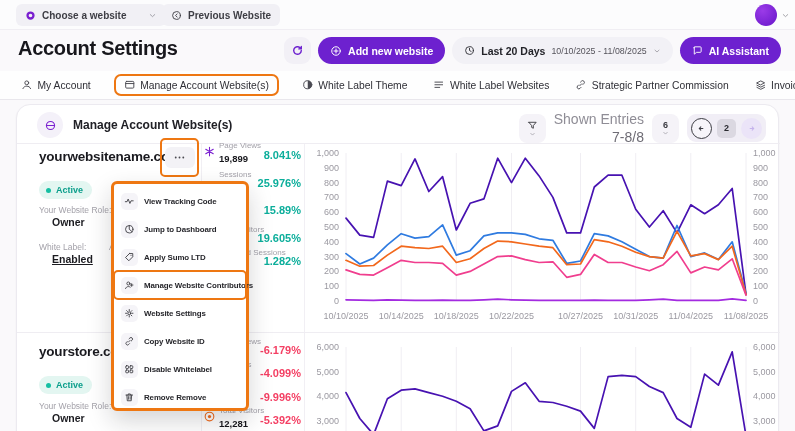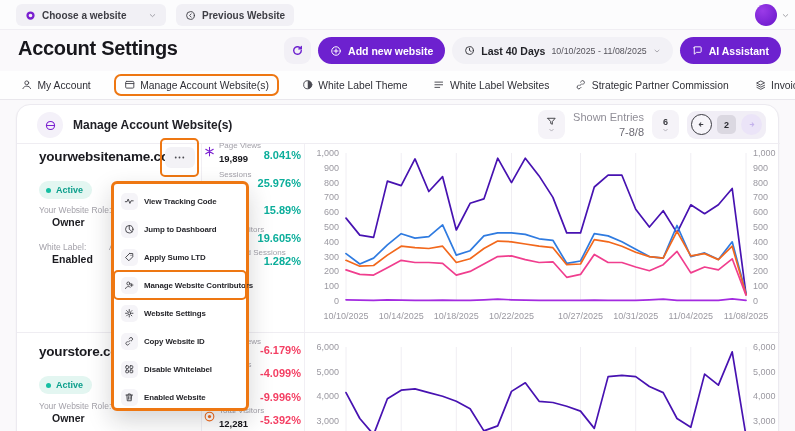--- a/index.html
+++ b/index.html
@@ -29,21 +29,21 @@
   .tab .ic { width:11.5px; height:11.5px; color:#4A4A52; }
   .tab.hl { border-color:#EE7712; padding:3px 8px; }
 
   
   #panel { position:absolute; left:16px; top:104px; width:763px; height:404px; background:#fff; border:1px solid #ECEAF0; border-radius:14px; box-shadow:0 1px 2px rgba(20,20,26,.05); }
   #panel-hdr-icon { position:absolute; left:20px; top:7px; width:26px; height:26px; border-radius:50%; background:#F4F1F9; color:#7A1FD0; display:flex; align-items:center; justify-content:center; }
   #panel-title { position:absolute; left:56px; top:13px; font-size:12px; font-weight:700; color:#202026; }
   #panel-tools { position:absolute; right:12px; top:5px; display:flex; align-items:center; gap:8px; }
   .tool-btn { width:27px; height:29px; border-radius:8px; background:#F5F3F8; display:flex; flex-direction:column; align-items:center; justify-content:center; gap:1px; color:#3A3A40; cursor:pointer; font-size:9px; font-weight:700; }
   .tool-btn .chev { width:7px; color:#86848D; }
-  #shown-entries { text-align:right; font-size:11px; color:#8F8D96; line-height:1.3; }
+  #shown-entries { text-align:right; font-size:14px; color:#8F8D96; line-height:1.3; }
   #shown-entries .val { color:#6E6C75; }
   #pager { height:28px; border-radius:9px; background:#F1EEF6; display:flex; align-items:center; gap:5px; padding:0 4px; }
   #pg-prev { width:21px; height:21px; border-radius:50%; border:1.4px solid #3B3B42; color:#3B3B42; display:flex; align-items:center; justify-content:center; cursor:pointer; background:#F7F5FA; }
   #pg-cur { width:19px; height:19px; border-radius:5px; background:#DBD8E1; font-size:9px; font-weight:700; color:#2A2A30; display:flex; align-items:center; justify-content:center; cursor:pointer; }
   #pg-next { width:21px; height:21px; border-radius:50%; background:#EBE4F8; color:#C4B2EC; display:flex; align-items:center; justify-content:center; cursor:pointer; }
   .hdiv { position:absolute; left:0; width:763px; height:1px; background:#EFEDF2; }
   .vdiv { position:absolute; width:1px; background:#F1EFF4; }
 
   
   .site-name { position:absolute; left:22px; font-size:13.5px; font-weight:700; letter-spacing:-0.2px; color:#1A1A1F; white-space:nowrap; }
@@ -86,21 +86,21 @@
           <circle cx="12" cy="12" r="6.5" stroke-width="5"></circle>
         </svg>
       </span>
     <span>Choose a website</span>
     <span style="color:#8A8890;display:flex;margin-left:16px;">
         <svg class="ic" width="9" height="9" viewBox="0 0 24 24">
           <path d="M6 9.5l6 5.5 6-5.5"></path>
         </svg>
       </span>
   </div>
-  <div class="tb-btn" style="left:176px;justify-content:center;">
+  <div class="tb-btn" style="left:162px;justify-content:center;">
     <span style="color:#3D3D44;display:flex;">
         <svg class="ic" width="11" height="11" viewBox="0 0 24 24">
           <circle cx="12" cy="12" r="8.5"></circle>
           <path d="M13.5 8.5L10 12l3.5 3.5"></path>
         </svg>
       </span>
     <span>Previous Website</span>
   </div>
   <div id="avatar"></div>
   <span id="avatar-chev">
@@ -126,21 +126,21 @@
       </span>
     <span>Add new website</span>
   </div>
   <div class="pill gray">
     <span style="display:flex;color:#2E2E34;">
         <svg class="ic" width="11" height="11" viewBox="0 0 24 24">
           <circle cx="12" cy="12" r="8.5"></circle>
           <path d="M12 7v5l3.5 2"></path>
         </svg>
       </span>
-    <span>Last 40 Days</span>
+    <span>Last 20 Days</span>
     <span class="date-sub">10/10/2025 - 11/08/2025</span>
     <span style="display:flex;color:#86848D;">
         <svg class="ic" width="8" height="8" viewBox="0 0 24 24">
           <path d="M6 9.5l6 5.5 6-5.5"></path>
         </svg>
       </span>
   </div>
   <div class="pill purple">
     <span style="display:flex;">
         <svg class="ic" width="11" height="11" viewBox="0 0 24 24">
@@ -251,21 +251,21 @@
         </svg>
     </div>
   </div>
   <div class="badge" style="top:76px;">
     <span class="dot"></span>
     <span>Active</span>
   </div>
   <div class="mini-label" style="left:22px; top:100px;">Your Website Role:</div>
   <div class="mini-value" style="left:22px; top:111px;">Owner</div>
   <div class="mini-label" style="left:22px; top:137px;">White Label:</div>
-  <div class="mini-value" style="left:22px; top:148px;">Enabled</div>
+  <div class="mini-value" style="left:22px; top:148px;text-decoration:underline;">Enabled</div>
   <div class="mini-label" style="left:92px; top:137px;">Acti</div>
   <div class="mini-value teal" style="left:92px; top:148px;">You</div>
   <div class="vdiv" style="left:184px; top:39px; height:188px;"></div>
   <div class="vdiv" style="left:287px; top:39px; height:188px;"></div>
   <div class="stats" id="stats1">
       <span class="stat-icon purple" style="top:40px">
         <svg class="ic" width="13" height="13" viewBox="0 0 24 24">
           <path d="M12 4v16M5.1 8l13.8 8M18.9 8L5.1 16"></path>
         </svg>
       </span>
@@ -452,16 +452,16 @@
           </svg>
         </span>
         <span class="ml">Disable Whitelabel</span>
       </div>
       <div class="mi">
         <span class="iw">
           <svg class="ic" width="10.5" height="10.5" viewBox="0 0 24 24">
             <path d="M4.5 7h15M9.5 7V4.5h5V7M6.5 7l1 13h9l1-13M10 10.5v6M14 10.5v6"></path>
           </svg>
         </span>
-        <span class="ml">Enabled Website</span>
+        <span class="ml">Remove Remove</span>
       </div>
     </div>
 </div>
 
 </body></html>

